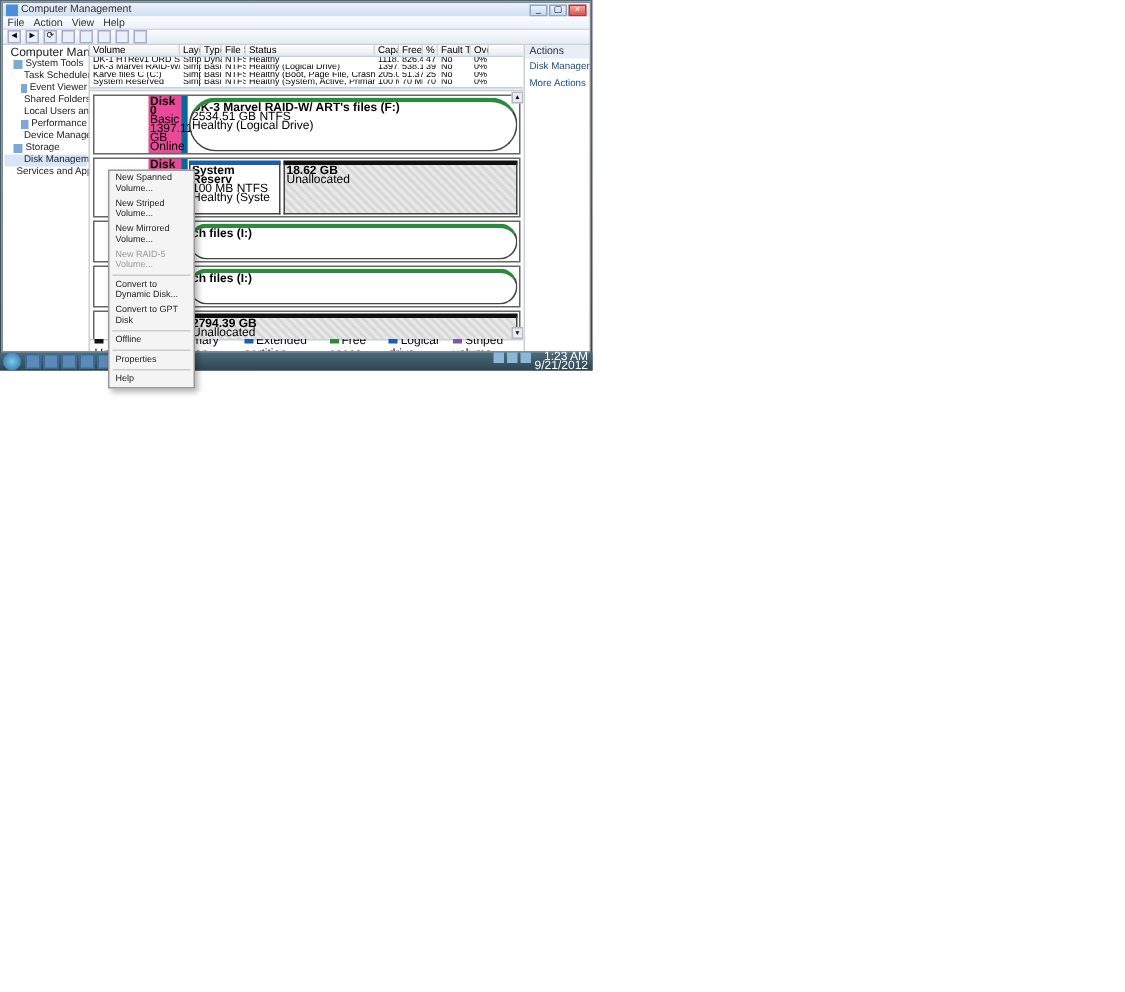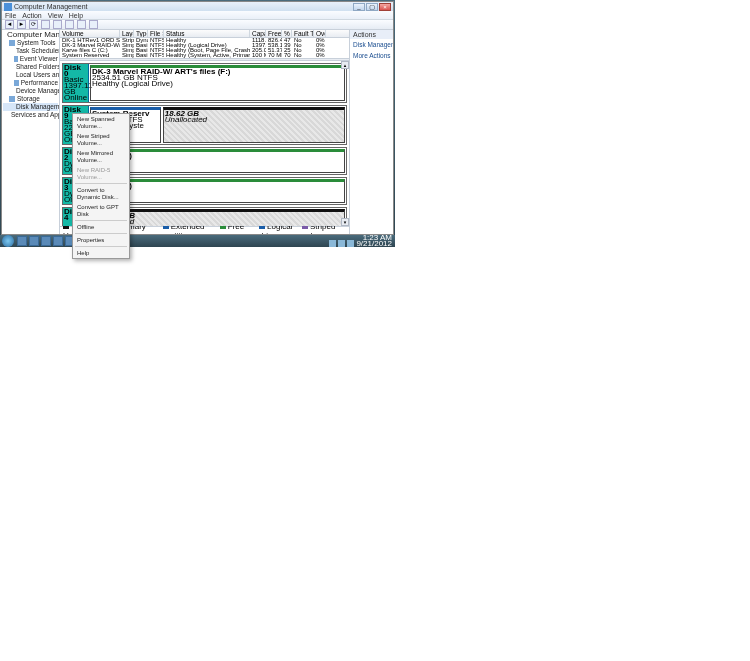--- a/index.html
+++ b/index.html
@@ -28,37 +28,37 @@
 .actions-hdr { background:#e8eef8; font-size:7px; padding:1px 3px; color:#333; }
 .actions-item { font-size:6.5px; padding:2px 3px; color:#1a4d8f; white-space:nowrap; }
 .grid-hdr { display:flex; background:linear-gradient(180deg,#fcfcfc,#e8ecf2); border-bottom:1px solid #c8d0da; height:8px; }
 .gh { font-size:6.5px; padding:0 2px; border-right:1px solid #d0d8e0; line-height:8px; overflow:hidden; white-space:nowrap; }
 .grid-body { background:#fff; }
 .grow { display:flex; height:5px; }
 .gc { font-size:6px; padding:0 2px; line-height:5px; overflow:hidden; white-space:nowrap; }
 .splitter { height:3px; background:#e8ecf2; border-top:1px solid #c8d0da; border-bottom:1px solid #c8d0da; }
 .diskpane { flex:1; background:#fff; overflow:hidden; padding:2px; position:relative; }
 .diskrow { display:flex; margin-bottom:2px; border:1px solid #666; }
-.diskinfo { width:26px; background:#14b8a6; border-right:1px solid #0369a1; padding:1px; font-size:5.5px; line-height:6px; }
+.diskinfo { width:26px; background:#ec4899; border-right:4px solid #0369a1; padding:1px; font-size:5.5px; line-height:6px;margin-left:36px; }
 .diskinfo .dname { font-weight:bold; }
 .diskbar { flex:1; display:flex; }
 .part { border:1px solid #444; margin:1px; padding:1px; font-size:5.5px; line-height:6px; overflow:hidden; }
 .part.ntfs { border-top:3px solid #1a5da8; }
-.part.unalloc { border-top:3px solid #111; background:repeating-linear-gradient(45deg,#e8e8e8,#e8e8e8 2px,#d8d8d8 2px,#d8d8d8 4px);font-style:italic; }
-.part.green { border-top:3px solid #2a8c3a; }
+.part.unalloc { border-top:3px solid #111; background:repeating-linear-gradient(45deg,#e8e8e8,#e8e8e8 2px,#d8d8d8 2px,#d8d8d8 4px); }
+.part.green { border-top:3px solid #2a8c3a;border-radius:18px; }
 .ctxmenu { position:absolute; top:113px; left:72px; width:58px; background:#f4f4f4; border:1px solid #999; box-shadow:2px 2px 4px rgba(0,0,0,0.3); z-index:100; }
 .ctxitem { font-size:6px; padding:1.5px 4px; line-height:7px; color:#222; }
 .ctxitem.dis { color:#999; }
 .ctxsep { height:1px; background:#ccc; margin:1px 2px; }
 .legend { height:8px; background:#fff; border-top:1px solid #c8d0da; display:flex; align-items:center; padding:0 3px; gap:5px; font-size:6px; }
 .lswatch { width:6px; height:6px; display:inline-block; margin-right:2px; vertical-align:middle; }
 .taskbar { position:absolute; bottom:0; left:0; right:0; height:12px; background:linear-gradient(180deg,#4a6b7c,#2e4551); display:flex; align-items:center; }
 .start { width:12px; height:12px; background:radial-gradient(circle,#7cc8f0,#2a6aa0); border-radius:50%; margin:0 2px; }
 .tbicon { width:10px; height:10px; background:#5a8ab8; margin:0 1px; border:1px solid #3a6a98; }
-.tray { margin-left:auto; display:flex; align-items:flex-end; padding:0 3px; gap:2px; }
+.tray { margin-left:auto; display:flex; align-items:flex-start; padding:0 3px; gap:2px; }
 .trayicon { width:7px; height:7px; background:#8ab8d8; }
 .clock { font-size:6px; color:#fff; line-height:6px; text-align:right; }
 .scrollarrow { position:absolute; right:0; width:8px; height:8px; background:#e8ecf2; border:1px solid #b0b8c4; font-size:5px; text-align:center; line-height:6px; }
 </style>
 </head>
 <body>
 
 <div class="desktop">
   <div class="window">
     <div class="titlebar">

